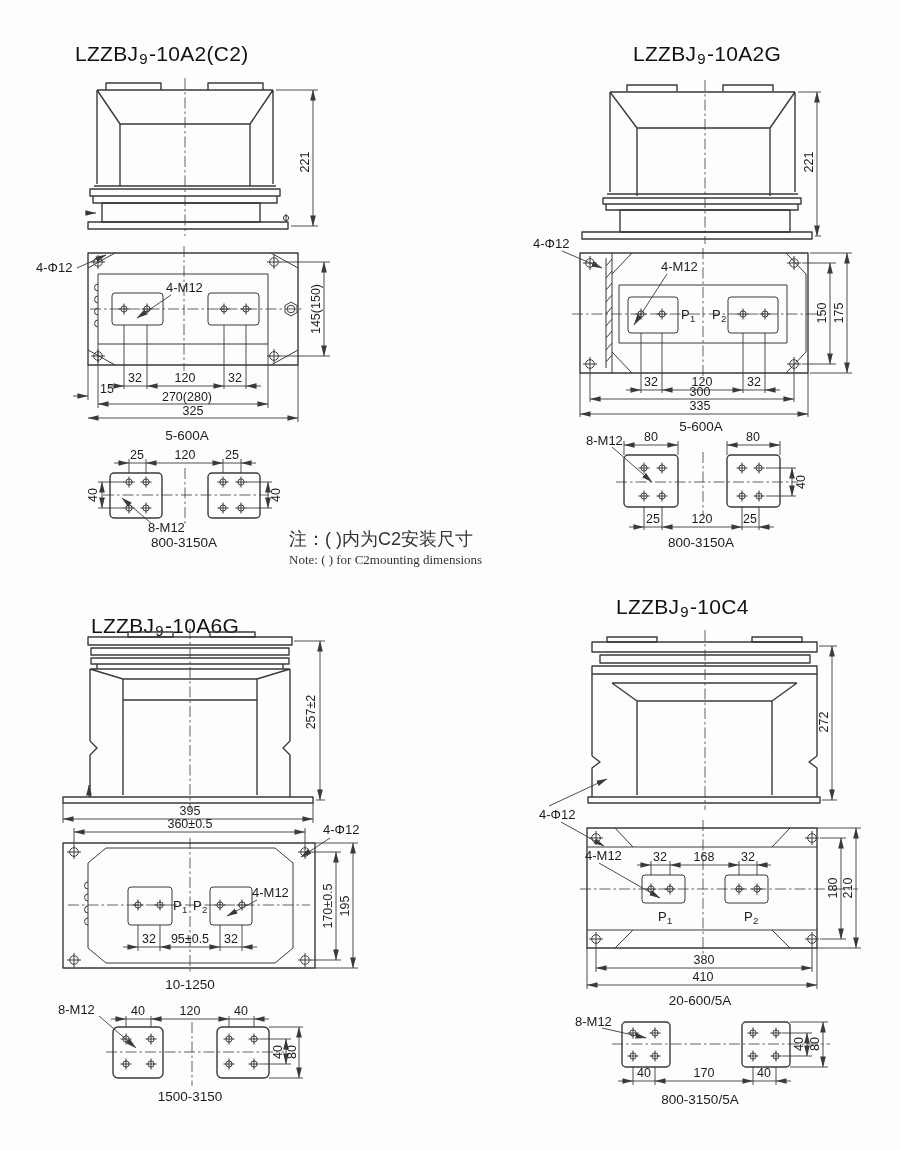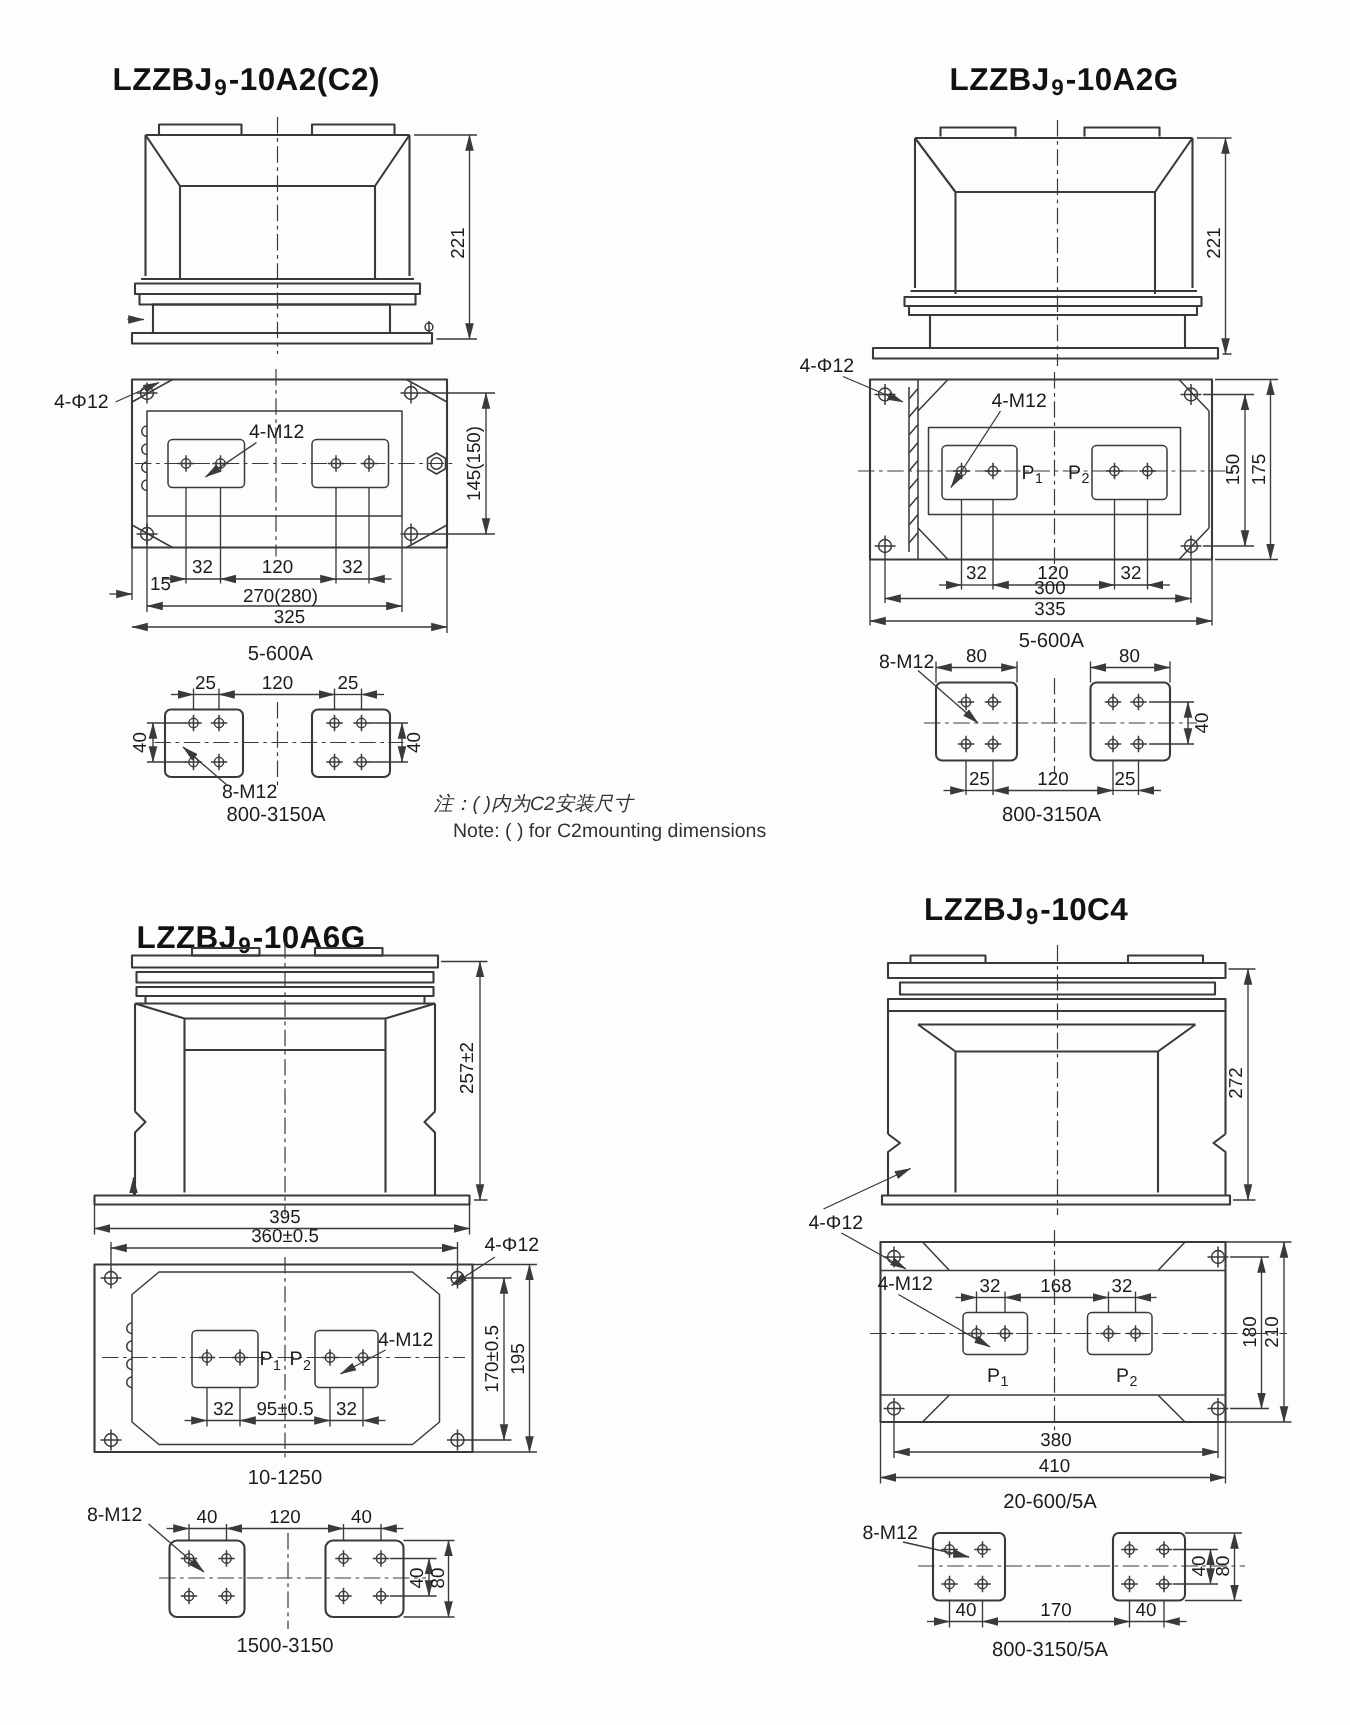--- a/index.html
+++ b/index.html
@@ -10,26 +10,26 @@
   .o{fill:none;stroke:var(--line);stroke-width:1.4;stroke-linejoin:round;}
   .t{fill:none;stroke:var(--line);stroke-width:1;stroke-linejoin:round;}
   .d{fill:none;stroke:var(--line);stroke-width:0.9;}
   .cl{fill:none;stroke:var(--line);stroke-width:0.8;stroke-dasharray:11,3,2.5,3;}
   .hl{fill:none;stroke:var(--line);stroke-width:1;}
   text{fill:var(--text);}
   .dt{font:12.5px "Liberation Sans",sans-serif;text-anchor:middle;}
   .lb{font:13px "Liberation Sans",sans-serif;text-anchor:start;}
   .rg{font:13.5px "Liberation Sans",sans-serif;text-anchor:middle;}
   .sb{font:9.5px "Liberation Sans",sans-serif;text-anchor:start;}
-  .title{position:absolute;font-weight:bold;font-size:21px;color:#121212;
+  .title{position:absolute;font-weight:normal;font-size:21px;color:#121212;
          letter-spacing:.3px;white-space:nowrap;}
   .title .sub{font-size:15px;position:relative;top:3px;margin:0 1px;}
   .note{position:absolute;left:289px;top:527px;color:#333;line-height:1.35;}
-  .note .cn{font-size:13px;font-style:italic;}
-  .note .en{font-size:13px;font-family:Liberation Sans, sans-serif;margin-left:13px;}
+  .note .cn{font-size:18px;}
+  .note .en{font-size:13px;font-family:Liberation Serif, serif;}
 </style>
 </head>
 <body>
 
 <div class="title" style="left:75px;top:42px"><span>LZZBJ</span><span class="sub">9</span><span>-10A2(C2)</span></div>
 <div class="title" style="left:633px;top:42px"><span>LZZBJ</span><span class="sub">9</span><span>-10A2G</span></div>
 <div class="title" style="left:91px;top:614px"><span>LZZBJ</span><span class="sub">9</span><span>-10A6G</span></div>
 <div class="title" style="left:616px;top:595px"><span>LZZBJ</span><span class="sub">9</span><span>-10C4</span></div>
 
 <div class="note">

